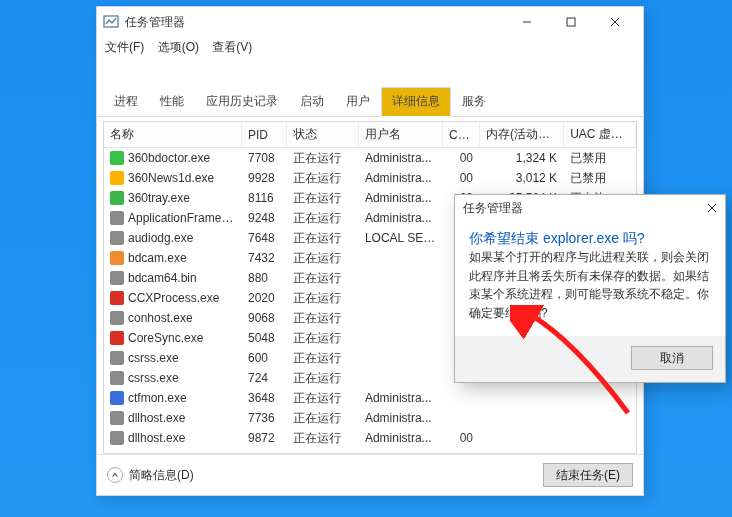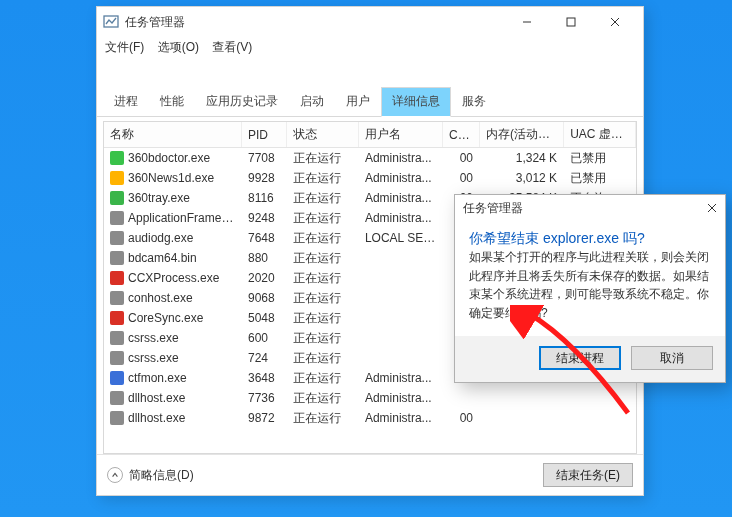--- a/index.html
+++ b/index.html
@@ -31,21 +31,21 @@
   .menubar span { margin-right: 10px; margin-top: 48px; }
 
   .tabstrip {
     display:flex; border-bottom: 1px solid #d9d9d9; padding: 0 6px;
   }
   .tab {
     padding: 5px 10px 6px; font-size:12px; color:#444; border:1px solid transparent; border-bottom:none;
     position: relative; top:1px; margin-right:0px;margin-top:26px;
   }
   .tab.active {
-    border-color:#d9d9d9; background:#7dd3fc; border-bottom:1px solid #fff;
+    border-color:#d9d9d9; background:#eab308; border-bottom:1px solid #fff;
   }
 
   .table-wrap { flex:1; overflow:hidden; position:relative; border:1px solid #d9d9d9; margin:4px 6px 0 6px;}
   table { width:100%; border-collapse: collapse; table-layout: fixed; }
   thead th {
     text-align:left; font-weight:400; font-size:12px; color:#333;
     padding: 4px 6px; border-bottom:1px solid #e4e4e4; border-right:1px solid #eee;
     white-space:nowrap; overflow:hidden; text-overflow:ellipsis;
     background:#fdfdfd;
   }
@@ -197,20 +197,29 @@
           <tr>
             <td><span class="proc-icon" style="background:#8a8a8a"></span>audiodg.exe</td>
             <td>7648</td>
             <td>正在运行</td>
             <td>LOCAL SER...</td>
             <td class="num">00</td>
             <td class="num">187,892 K</td>
             <td>不允许</td>
           </tr>
           <tr>
+            <td><span class="proc-icon" style="background:#f08c2e"></span>bdcam.exe</td>
+            <td>7432</td>
+            <td>正在运行</td>
+            <td></td>
+            <td class="num"></td>
+            <td class="num"></td>
+            <td></td>
+          </tr>
+          <tr>
             <td><span class="proc-icon" style="background:#8a8a8a"></span>bdcam64.bin</td>
             <td>880</td>
             <td>正在运行</td>
             <td></td>
             <td class="num"></td>
             <td class="num"></td>
             <td></td>
           </tr>
           <tr>
             <td><span class="proc-icon" style="background:#d93025"></span>CCXProcess.exe</td>
@@ -308,21 +317,20 @@
     <span><svg width="10" height="10" viewBox="0 0 10 10">
           <line x1="1" y1="1" x2="9" y2="9" stroke="#333"></line>
           <line x1="9" y1="1" x2="1" y2="9" stroke="#333"></line>
         </svg></span>
   </div>
   <div class="dlg-body">
     <div class="dlg-head">你希望结束 explorer.exe 吗?</div>
     <div class="dlg-text">如果某个打开的程序与此进程关联，则会关闭此程序并且将丢失所有未保存的数据。如果结束某个系统进程，则可能导致系统不稳定。你确定要继续吗?</div>
   </div>
   <div class="dlg-btns">
-    <div class="btn primary">结束进程</div>
     <div class="btn">取消</div>
   </div>
 </div>
 
 <svg class="arrow" width="130" height="120">
   <defs>
       <marker id="ah" markerWidth="12" markerHeight="12" refX="2" refY="5" orient="auto">
     <path d="M0,0 L12,5 L0,10 Z" fill="#ff1a1a"></path>
       </marker>
     </defs>

